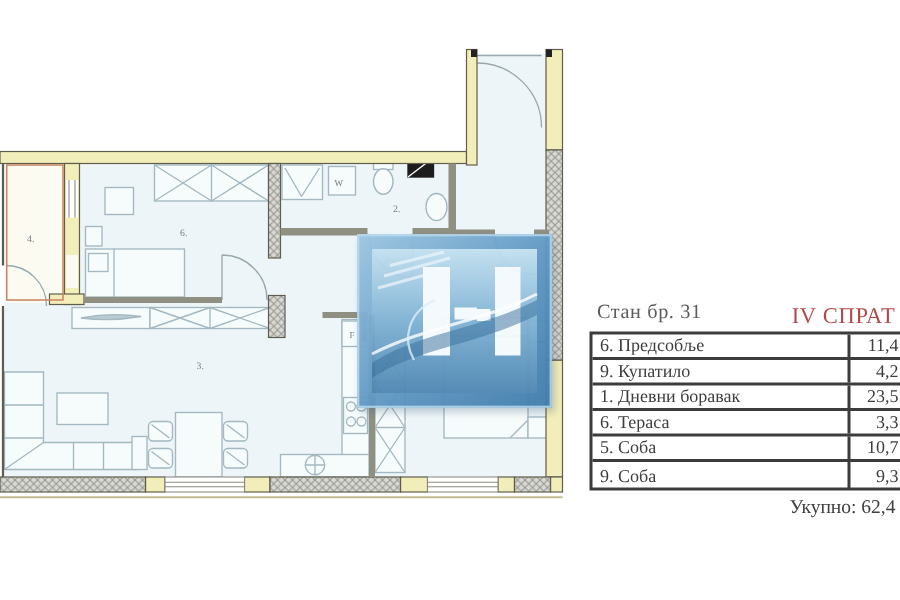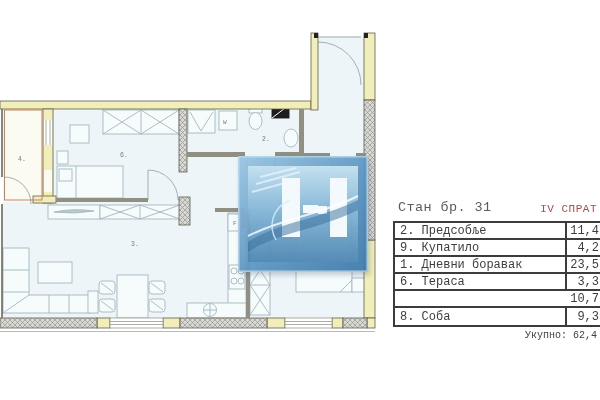--- a/index.html
+++ b/index.html
@@ -1,36 +1,36 @@
 <!DOCTYPE html>
 <html><head>
 <meta charset="utf-8">
 <style>
   html,body{margin:0;padding:0;background:#fff;}
   .stage{position:relative;width:600px;height:400px;background:#ffffff;overflow:hidden;
-         font-family:Liberation Mono, monospace;}
+         font-family:Liberation Serif, serif;}
   svg{display:block;}
   
   .plan{position:absolute;left:0;top:0;}
   
   .logo{position:absolute;left:238px;top:156px;width:130px;height:116px;opacity:.95;
         box-shadow:2px 3px 5px rgba(60,90,120,.30);}
   
   .apt-title{position:absolute;left:398px;top:200px;font-size:13.5px;color:#5b5b5b;
              letter-spacing:.4px;}
-  .floor-label{position:absolute;right:3px;top:203px;font-size:11px;letter-spacing:.5px;text-align:right;}
+  .floor-label{position:absolute;right:3px;top:203px;font-size:15px;letter-spacing:.5px;text-align:right;}
   .area-table{position:absolute;left:393px;top:221px;width:211px;height:106px;
               border:2px solid #3c3c3c;box-sizing:border-box;background:#fff;}
   .t-row{display:flex;height:17.1px;border-bottom:2px solid #3c3c3c;box-sizing:border-box;}
   .t-row:last-child{border-bottom:none;}
   .t-name{width:172px;border-right:2px solid #3c3c3c;box-sizing:border-box;
           display:flex;align-items:center;padding-left:5px;font-size:12px;color:#3d3d3d;}
   .t-val{flex:1;display:flex;align-items:center;justify-content:flex-end;
          padding-right:3px;font-size:12px;color:#3d3d3d;}
-  .total{position:absolute;right:3px;top:330px;font-size:10px;color:#414141;}
+  .total{position:absolute;right:3px;top:330px;font-size:13px;color:#414141;}
 </style>
 </head>
 <body>
 
 <div class="stage">
 
   <svg class="plan" width="380" height="400" viewBox="0 0 380 400">
     <defs>
       <pattern id="hatch" width="5" height="5" patternUnits="userSpaceOnUse">
         <rect width="5" height="5" fill="#d8d8d4"></rect>
@@ -227,39 +227,40 @@
       <path d="M10,80 C45,62 85,58 120,40" stroke="#ffffff" stroke-width="2" fill="none" opacity="0.8"></path>
       <path d="M38,84 C30,70 34,52 52,44" stroke="#dceefa" stroke-width="1.5" fill="none" opacity="0.8"></path>
     </svg>
   </div>
 
   <div class="apt-title">Стан бр. 31</div>
   <div class="floor-label" style="color:#b04a4a;">IV СПРАТ</div>
 
   <div class="area-table">
     <div class="t-row">
-      <span class="t-name">2. Предсобље</span>
+      <span class="t-name">6. Предсобље</span>
       <span class="t-val">11,4</span>
     </div>
     <div class="t-row">
       <span class="t-name">9. Купатило</span>
       <span class="t-val">4,2</span>
     </div>
     <div class="t-row">
       <span class="t-name">1. Дневни боравак</span>
       <span class="t-val">23,5</span>
     </div>
     <div class="t-row">
       <span class="t-name">6. Тераса</span>
       <span class="t-val">3,3</span>
     </div>
     <div class="t-row">
+      <span class="t-name">5. Соба</span>
       <span class="t-val">10,7</span>
     </div>
     <div class="t-row">
-      <span class="t-name">8. Соба</span>
+      <span class="t-name">9. Соба</span>
       <span class="t-val">9,3</span>
     </div>
   </div>
 
   <div class="total">Укупно: 62,4</div>
 
 </div>
 
 </body></html>

